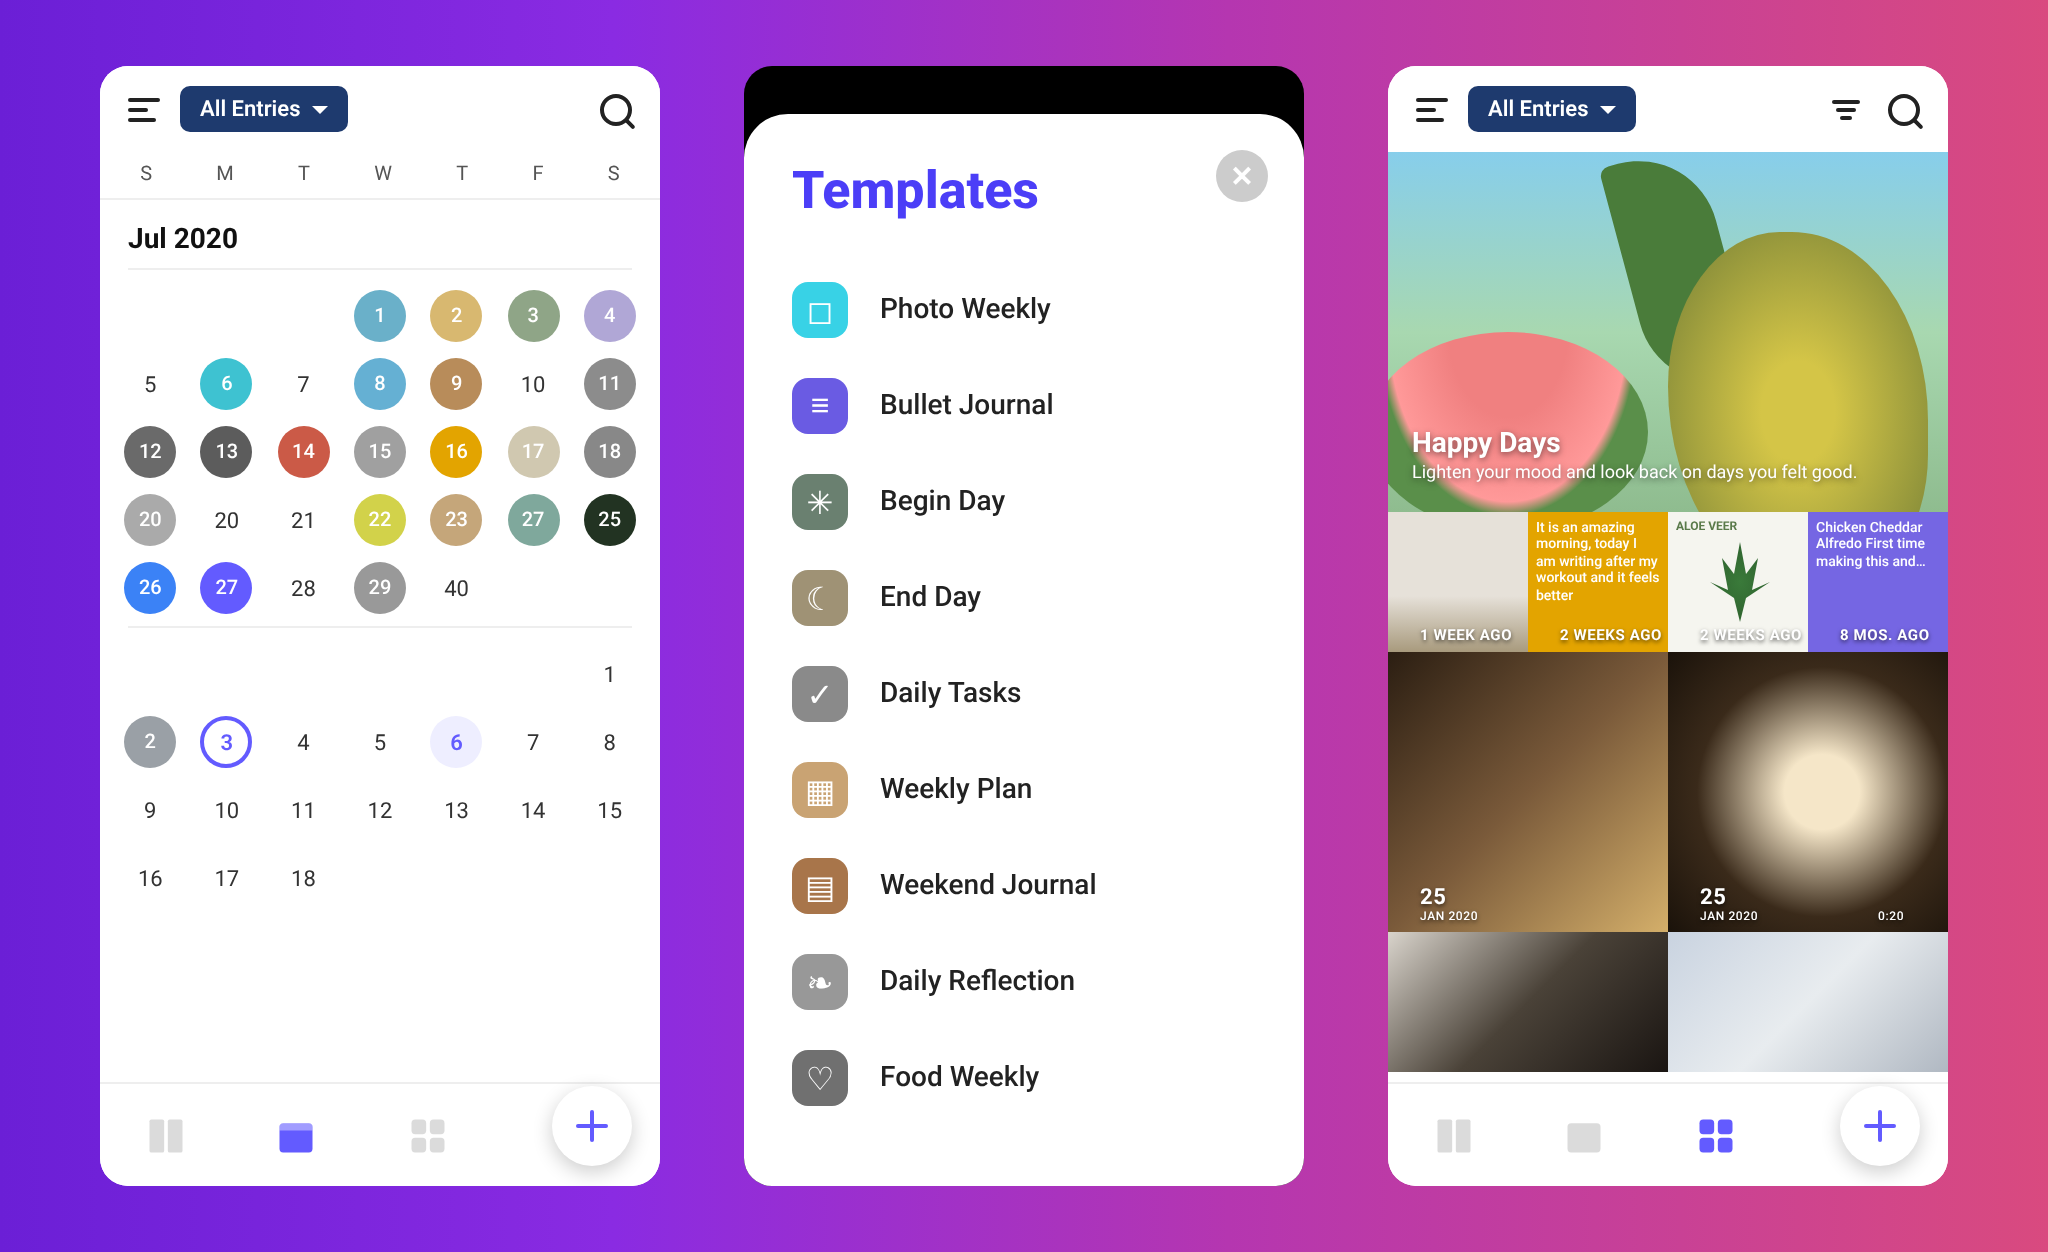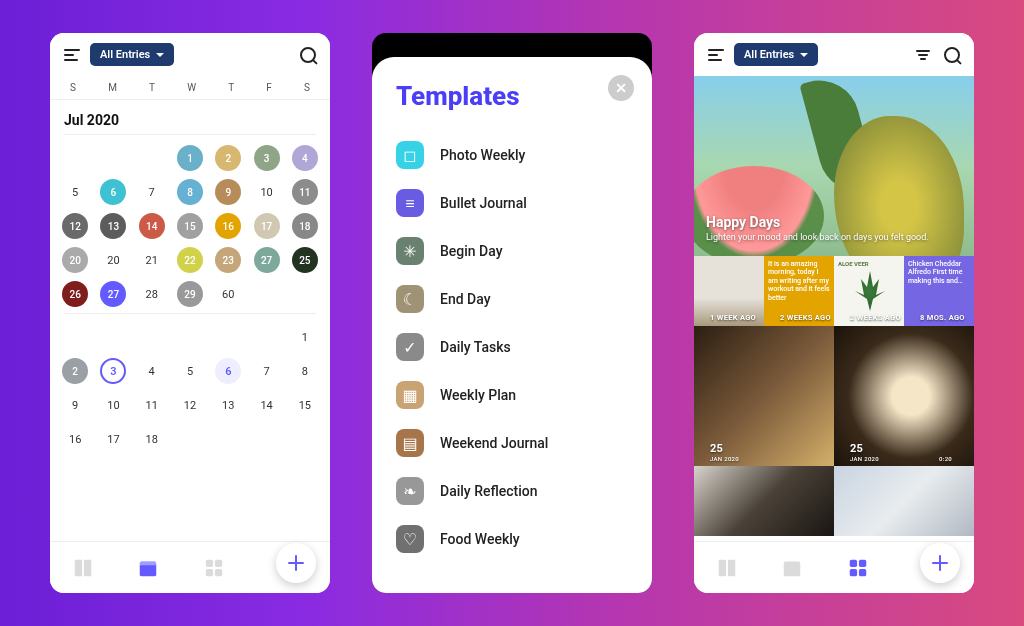--- a/index.html
+++ b/index.html
@@ -156,30 +156,30 @@
         <div class="cell">
           <div class="thumb" style="background: rgb(197, 166, 122);">23</div>
         </div>
         <div class="cell">
           <div class="thumb" style="background: rgb(127, 168, 156);">27</div>
         </div>
         <div class="cell">
           <div class="thumb" style="background: rgb(34, 51, 34);">25</div>
         </div>
         <div class="cell">
-          <div class="thumb" style="background: #7f1d1d;">26</div>
+          <div class="thumb" style="background: #3b82f6;">26</div>
         </div>
         <div class="cell">
           <div class="thumb" style="background: rgb(99, 91, 255);">27</div>
         </div>
         <div class="cell">28</div>
         <div class="cell">
           <div class="thumb" style="background: rgb(153, 153, 153); text-align: center;">29</div>
         </div>
-        <div class="cell">60</div>
+        <div class="cell">40</div>
         <div class="cell"></div>
         <div class="cell"></div>
       </div>
     <div class="divider"></div>
     <div class="grid7" id="auggrid">
         <div class="cell"></div>
         <div class="cell"></div>
         <div class="cell"></div>
         <div class="cell"></div>
         <div class="cell"></div>

